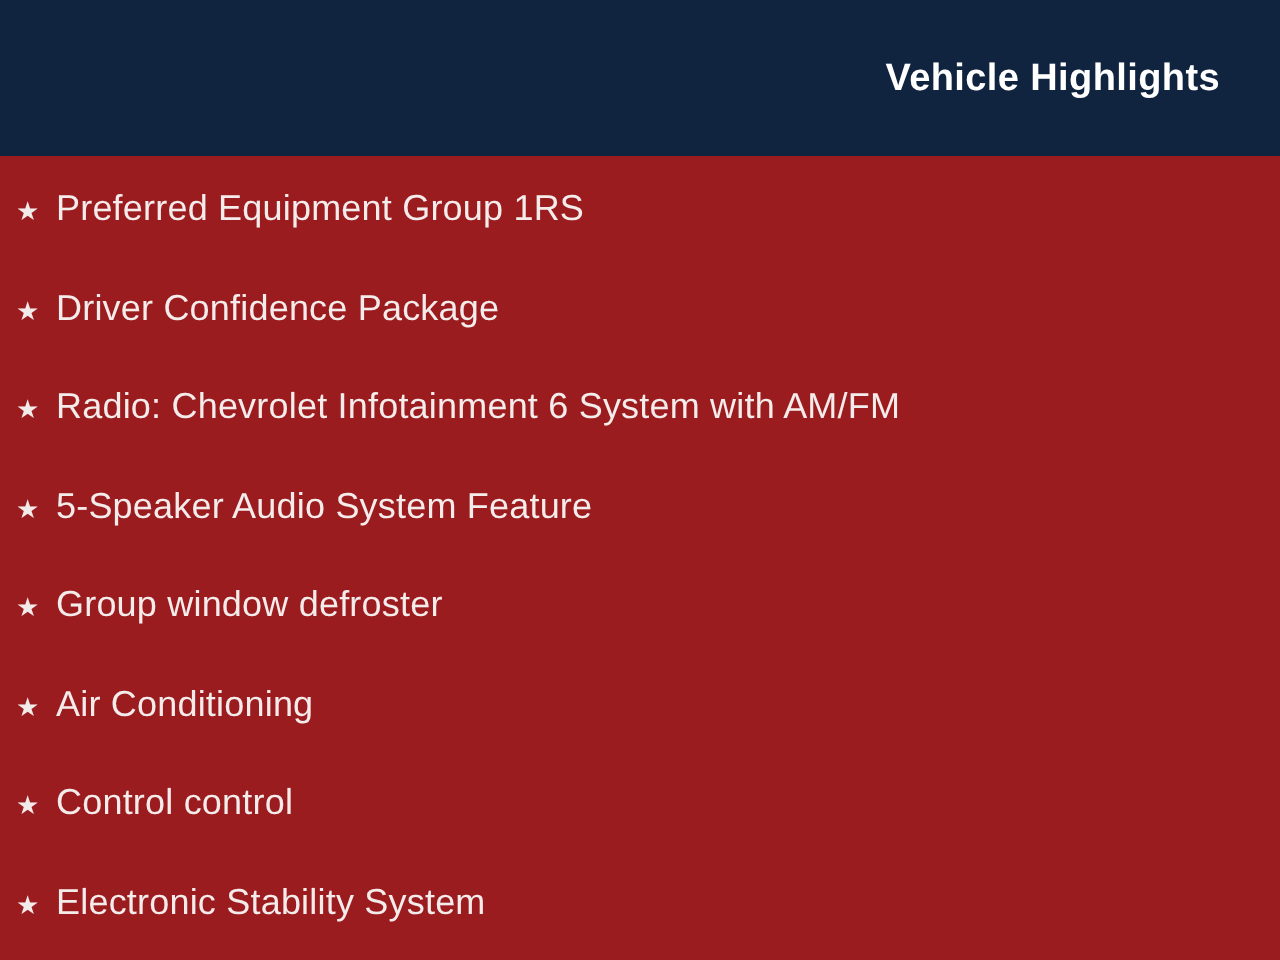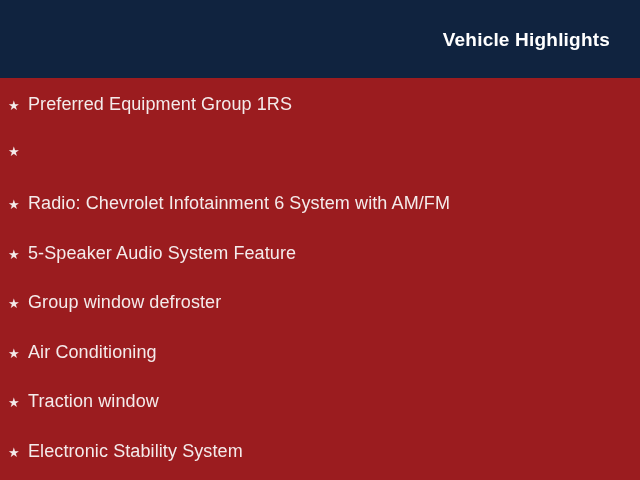--- a/index.html
+++ b/index.html
@@ -84,20 +84,21 @@
 
   <ul id="highlights-list">
 
     <li class="highlight-item">
       <span class="bullet-star">★</span>
       <span class="highlight-label">Preferred Equipment Group 1RS</span>
     </li>
 
     <li class="highlight-item">
       <span class="bullet-star">★</span>
+      <span class="highlight-label">Driver Confidence Package</span>
     </li>
 
     <li class="highlight-item">
       <span class="bullet-star">★</span>
       <span class="highlight-label">Radio: Chevrolet Infotainment 6 System with AM/FM</span>
     </li>
 
     <li class="highlight-item">
       <span class="bullet-star">★</span>
       <span class="highlight-label">5-Speaker Audio System Feature</span>
@@ -108,21 +109,21 @@
       <span class="highlight-label">Group window defroster</span>
     </li>
 
     <li class="highlight-item">
       <span class="bullet-star">★</span>
       <span class="highlight-label">Air Conditioning</span>
     </li>
 
     <li class="highlight-item">
       <span class="bullet-star">★</span>
-      <span class="highlight-label">Traction window</span>
+      <span class="highlight-label">Control control</span>
     </li>
 
     <li class="highlight-item">
       <span class="bullet-star">★</span>
       <span class="highlight-label">Electronic Stability System</span>
     </li>
 
   </ul>
 </div>
 

